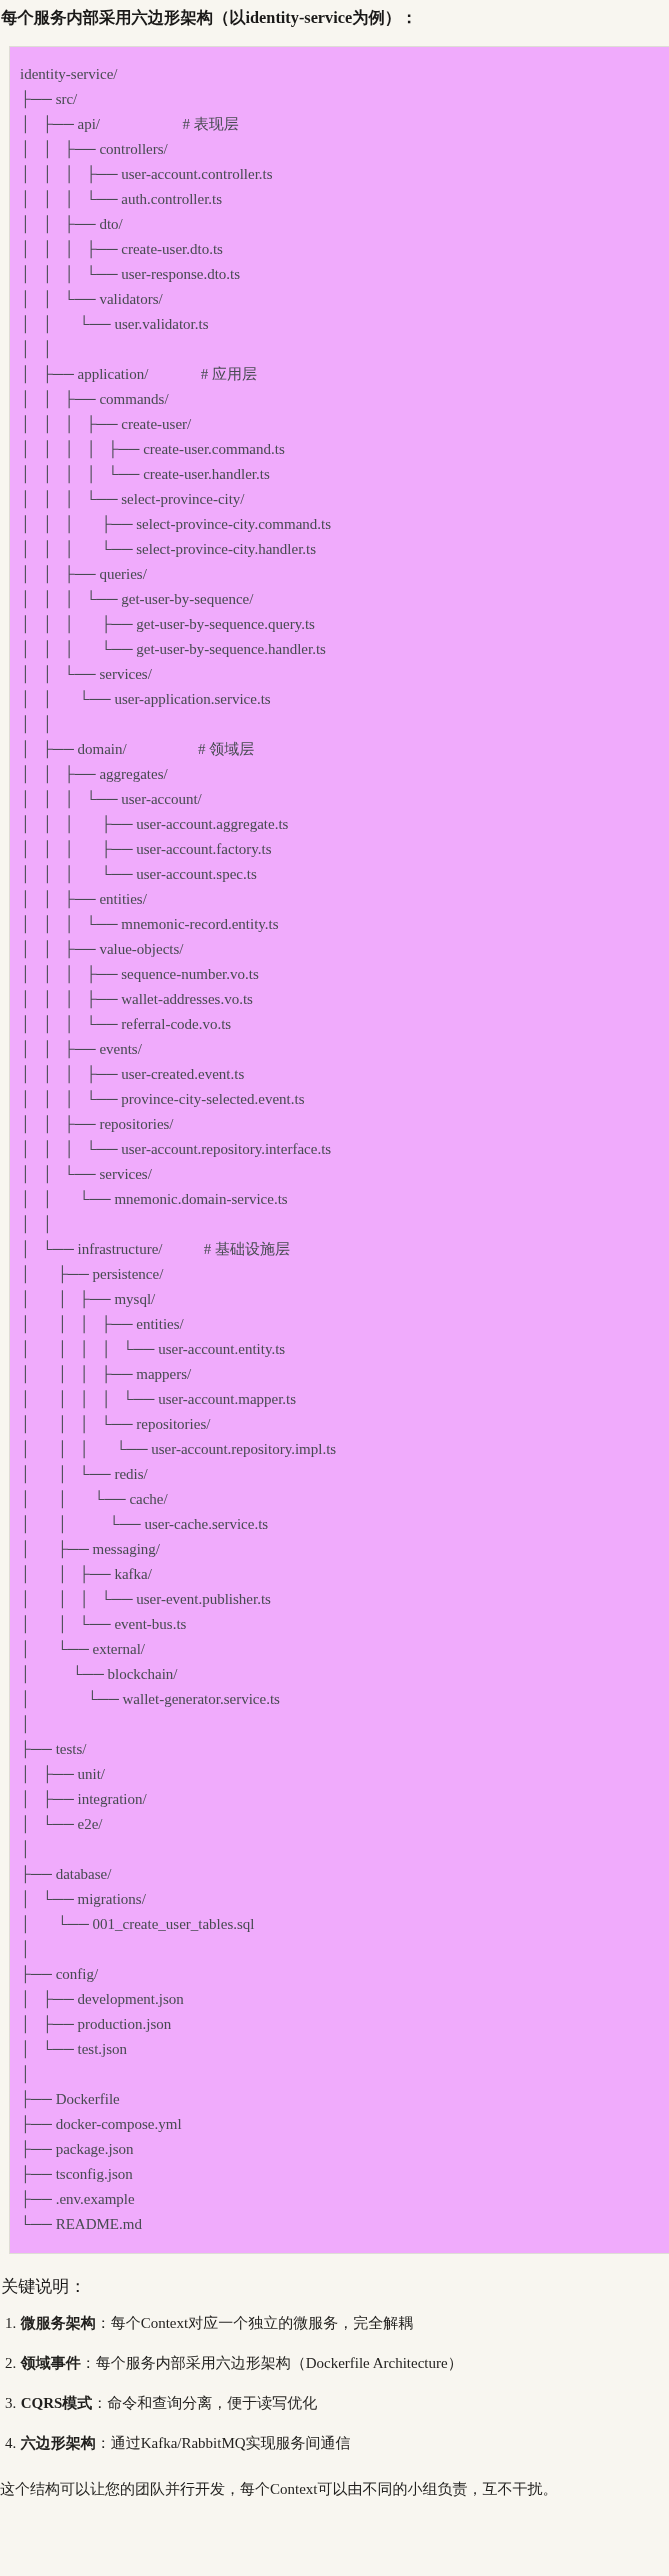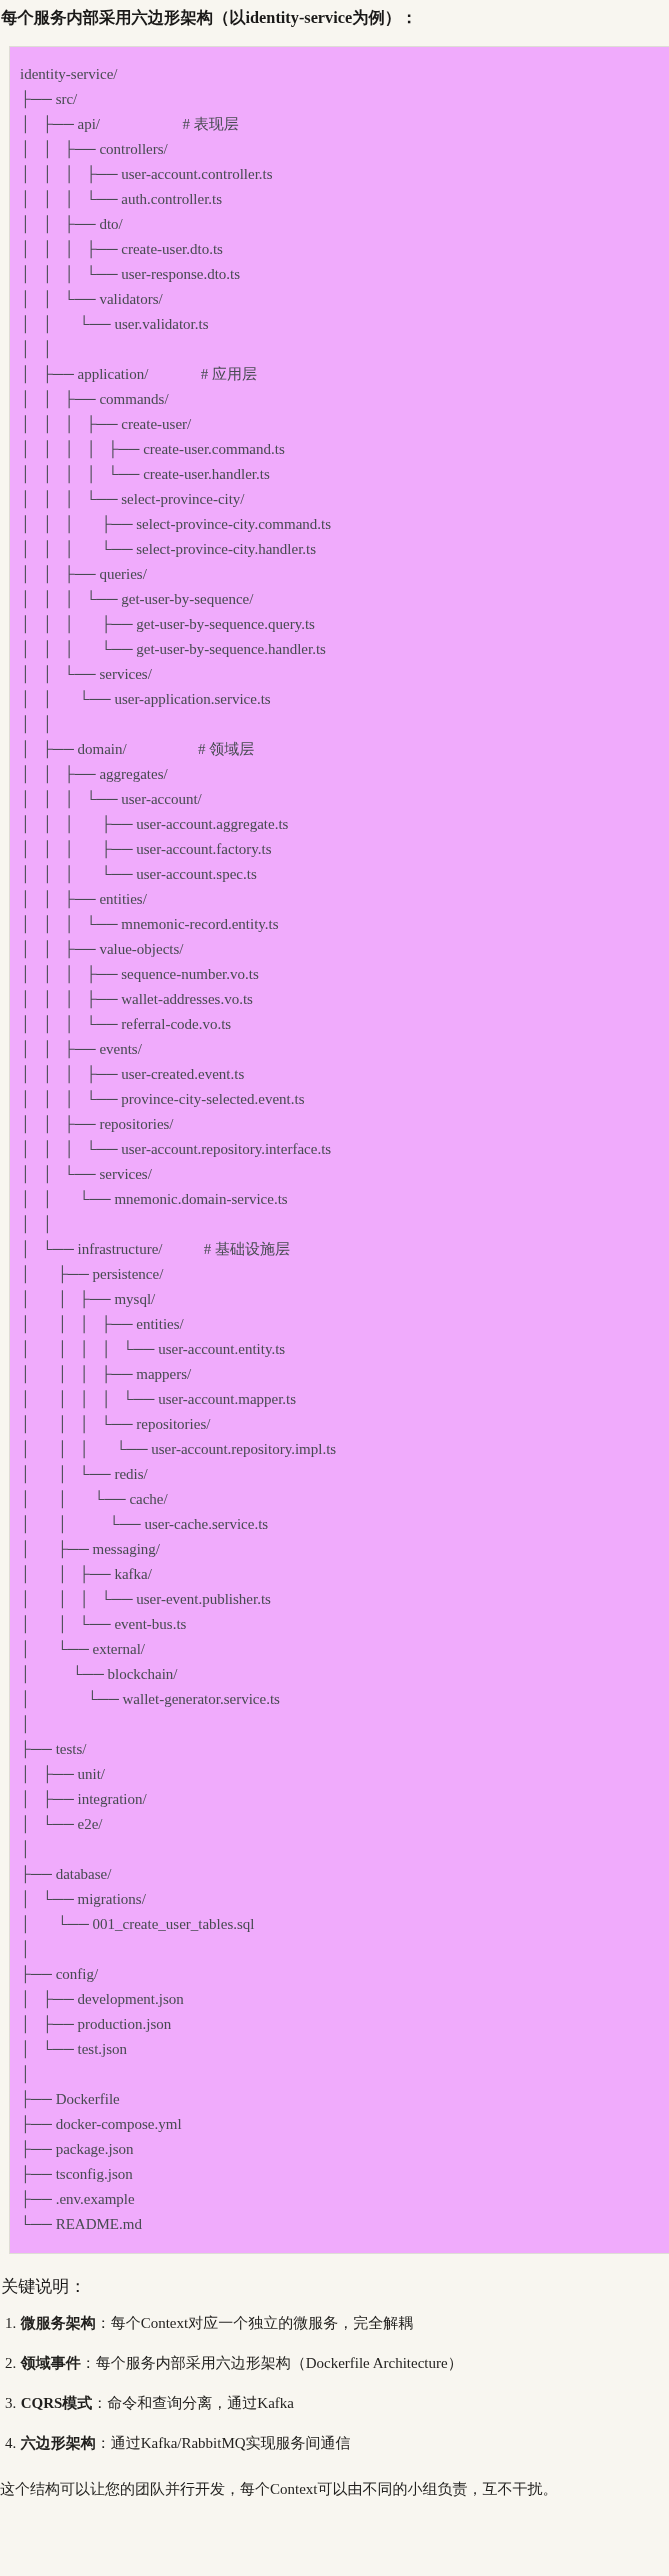--- a/index.html
+++ b/index.html
@@ -157,18 +157,18 @@
 ├── package.json
 ├── tsconfig.json
 ├── .env.example
 └── README.md</pre>
 
 <div class="notes-heading">关键说明：</div>
 
 <ol class="notes-list">
     <li><span class="num">1.</span><strong>微服务架构</strong><span>：</span><span>每个Context对应一个独立的微服务，完全解耦</span></li>
     <li><span class="num">2.</span><strong>领域事件</strong><span>：</span><span>每个服务内部采用六边形架构（Dockerfile Architecture）</span></li>
-    <li><span class="num">3.</span><strong>CQRS模式</strong><span>：</span><span>命令和查询分离，通过Kafka</span></li>
+    <li><span class="num">3.</span><strong>CQRS模式</strong><span>：</span><span>命令和查询分离，便于读写优化</span></li>
     <li><span class="num">4.</span><strong>六边形架构</strong><span>：</span><span>通过Kafka/RabbitMQ实现服务间通信</span></li>
   </ol>
 
 <div class="footer-note">这个结构可以让您的团队并行开发，每个Context可以由不同的小组负责，互不干扰。</div>
 
 
 </body></html>

